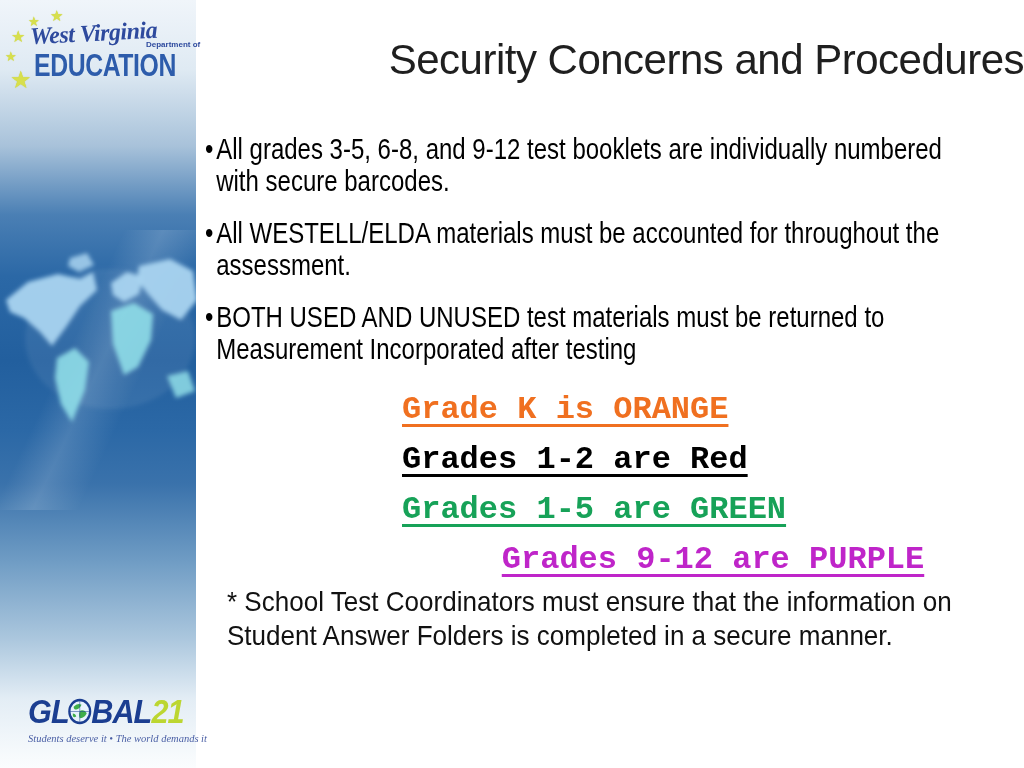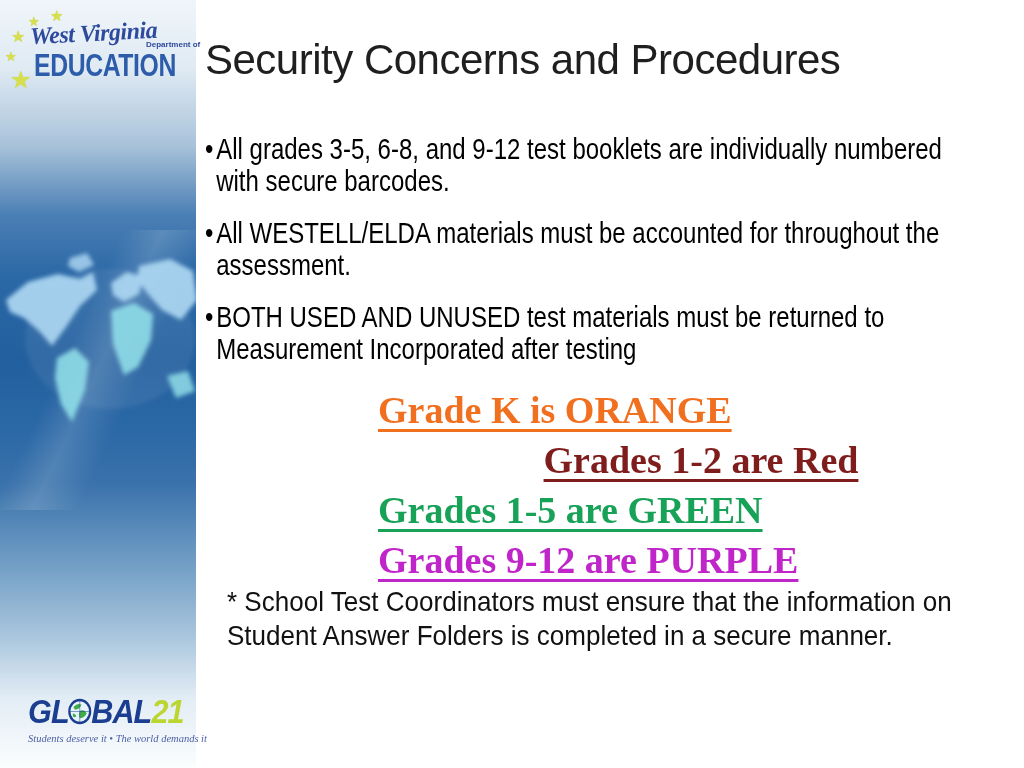--- a/index.html
+++ b/index.html
@@ -39,32 +39,32 @@
     font-weight:bold;font-style:italic;font-size:34px;letter-spacing:-1px;
     transform:scaleX(.9);transform-origin:0 0;}
   .g21-navy{color:var(--g21-navy,#1b3e91);}
   .g21-num{color:var(--g21-green,#bcd631);}
   .globe{width:27px;height:27px;margin:0 -1px;flex:0 0 auto;}
   .g21-tagline{margin-top:2px;font-family:"Liberation Serif",serif;font-style:italic;
     font-size:10.5px;color:var(--g21-tagline-blue,#4a5fa5);white-space:nowrap;}
 
   
   .content{position:absolute;left:196px;top:0;width:828px;height:768px;padding-left:9px;box-sizing:border-box;color:var(--slide-text,#1d1d1d);}
-  .title-wrap{margin-top:36px;height:52px;display:flex;justify-content:flex-start;align-items:flex-start;}
+  .title-wrap{margin-top:36px;height:52px;display:flex;justify-content:flex-end;align-items:flex-start;}
   .title-wrap h1{margin:0;font-size:42px;font-weight:normal;color:#1f1f1f;white-space:nowrap;letter-spacing:-.5px;}
 
   .bullets{margin-top:45px;}
   .bullet{display:flex;white-space:pre;font-size:30px;line-height:32px;color:#000;
     transform:scaleX(.8);transform-origin:0 0;margin-bottom:20px;}
   .bullet .dot{width:14px;flex:0 0 auto;}
 
   .grades{margin-top:6px;margin-left:173px;}
-  .grade-line{font-family:Liberation Serif, serif;font-weight:bold;font-size:38px;
+  .grade-line{font-family:Liberation Mono, monospace;font-weight:bold;font-size:32px;
     line-height:50px;text-decoration:underline;text-decoration-thickness:3px;
-    text-underline-offset:6px;white-space:pre;}
+    text-underline-offset:6px;white-space:pre;margin-left:24px;}
 
   .footnote{margin:0;margin-left:22px;white-space:pre;font-size:28px;line-height:34px;
     color:#111;transform:scaleX(.93);transform-origin:0 0;}
 </style>
 </head>
 <body>
 
 <div class="slide">
 
   <div class="sidebar">
@@ -142,22 +142,22 @@
       </div>
       <div class="bullet">
         <span class="dot">•</span>
         <span>BOTH USED AND UNUSED test materials must be returned to
 Measurement Incorporated after testing</span>
       </div>
     </div>
 
     <div class="grades">
       <div class="grade-line" style="color: rgb(240, 112, 32);">Grade K is ORANGE</div>
-      <div class="grade-line" style="color: #7f1d1d; text-align: center;">Grades 1-2 are Red</div>
+      <div class="grade-line" style="color: #000000;">Grades 1-2 are Red</div>
       <div class="grade-line" style="color: rgb(23, 162, 88);">Grades 1-5 are GREEN</div>
-      <div class="grade-line" style="color: rgb(191, 37, 201);">Grades 9-12 are PURPLE</div>
+      <div class="grade-line" style="color: rgb(191, 37, 201); text-align: center;">Grades 9-12 are PURPLE</div>
     </div>
 
     <p class="footnote">* School Test Coordinators must ensure that the information on
 Student Answer Folders is completed in a secure manner.</p>
   </div>
 
 </div>
 
 </body></html>

